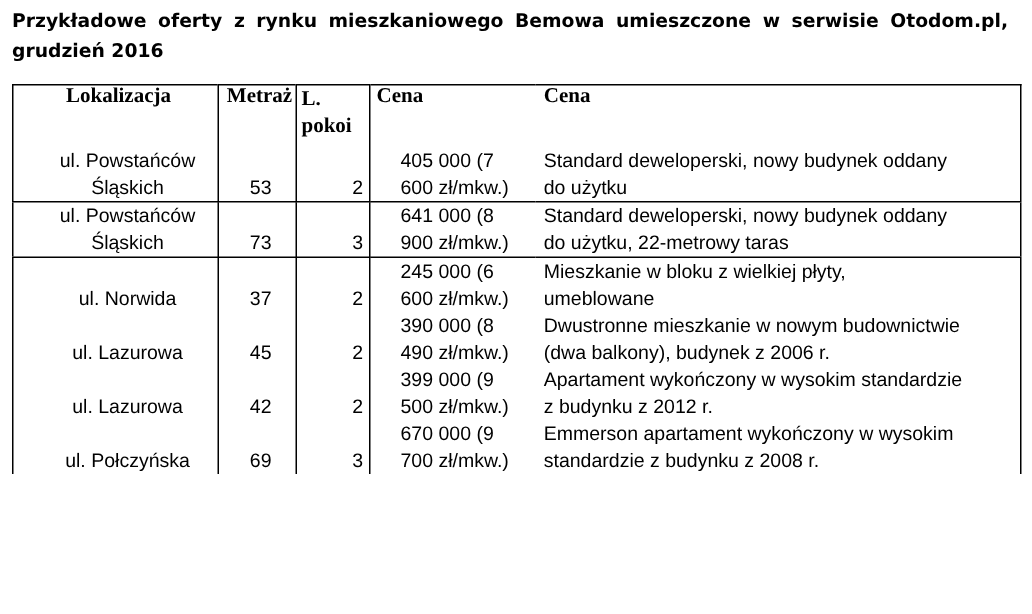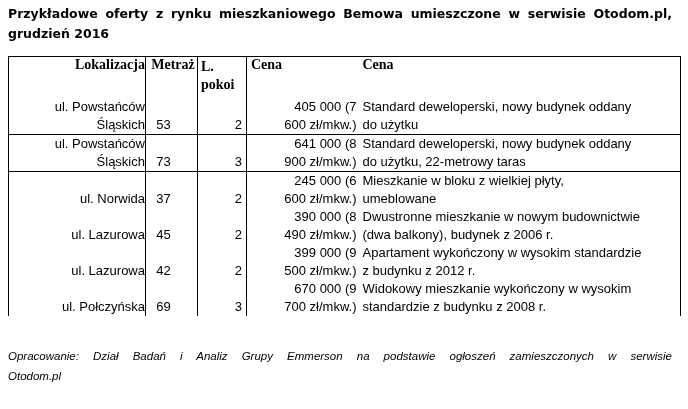--- a/index.html
+++ b/index.html
@@ -69,35 +69,35 @@
 
   thead th {
     font-family: "Liberation Serif", serif;
     font-size: 14px;
     font-weight: bold;
     height: 40px;
     vertical-align: bottom;
     padding-bottom: 2px;
     border-bottom: 1px solid #000;
   }
-  th.h-loc   { text-align: right;  padding-left: 4px; border-right: 1px solid #000; }
+  th.h-loc   { text-align: center;  padding-left: 4px; border-right: 1px solid #000; }
   th.h-area  { text-align: center;  padding-left: 3px; border-right: 1px solid #000; }
   th.h-rooms { text-align: left;  padding-left: 3px; border-right: 1px solid #000; vertical-align: top; padding-top: 1px; line-height: 18px;}
   th.h-price { text-align: left;  padding-left: 4px; }
   th.h-desc  { text-align: left;  padding-left: 6px; }
 
   tbody td {
     font-family: "Liberation Sans", sans-serif;
     font-size: 13px;
     line-height: 18px;
   }
-  td.d-loc   { text-align: right;  padding-left: 16px; border-right: 1px solid #000; margin-left: 32px; }
-  td.d-area  { text-align: center; padding-right: 16px; border-right: 1px solid #000; }
+  td.d-loc   { text-align: center;  padding-left: 16px; border-right: 1px solid #000; margin-left: 32px; }
+  td.d-area  { text-align: right; padding-right: 16px; border-right: 1px solid #000; }
   td.d-rooms { text-align: right; padding-right: 4px; border-right: 1px solid #000; }
-  td.d-price { text-align: right;  padding-left: 4px; }
+  td.d-price { text-align: left;  padding-left: 20px; }
   td.d-desc  { text-align: left;  padding-left: 6px; margin-top: 24px; }
 
   
   tr.ruled td { border-bottom: 1px solid #000; }
 
   
   .twoline { height: 36px; }
   .twoline td.d-area,
   .twoline td.d-rooms,
   .twoline td.d-loc.baseline2 { vertical-align: bottom; padding-bottom: 0px; }
@@ -243,26 +243,22 @@
           <span class="cellline">&nbsp;</span>
           <span class="cellline">ul. Połczyńska</span>
         </td>
         <td class="d-area">69</td>
         <td class="d-rooms">3</td>
         <td class="d-price">
           <span class="cellline">670 000 (9</span>
           <span class="cellline">700 zł/mkw.)</span>
         </td>
         <td class="d-desc">
-          <span class="cellline">Widokowy mieszkanie wykończony w wysokim</span>
+          <span class="cellline">Emmerson apartament wykończony w wysokim</span>
           <span class="cellline">standardzie z budynku z 2008 r.</span>
         </td>
       </tr>
 
     </tbody>
   </table>
 
-  <div class="source-note">
-    <span class="line1">Opracowanie: Dział Badań i Analiz Grupy Emmerson na podstawie ogłoszeń zamieszczonych w serwisie</span>
-    <span class="line2">Otodom.pl</span>
-  </div>
 
 </div>
 
 </body></html>

